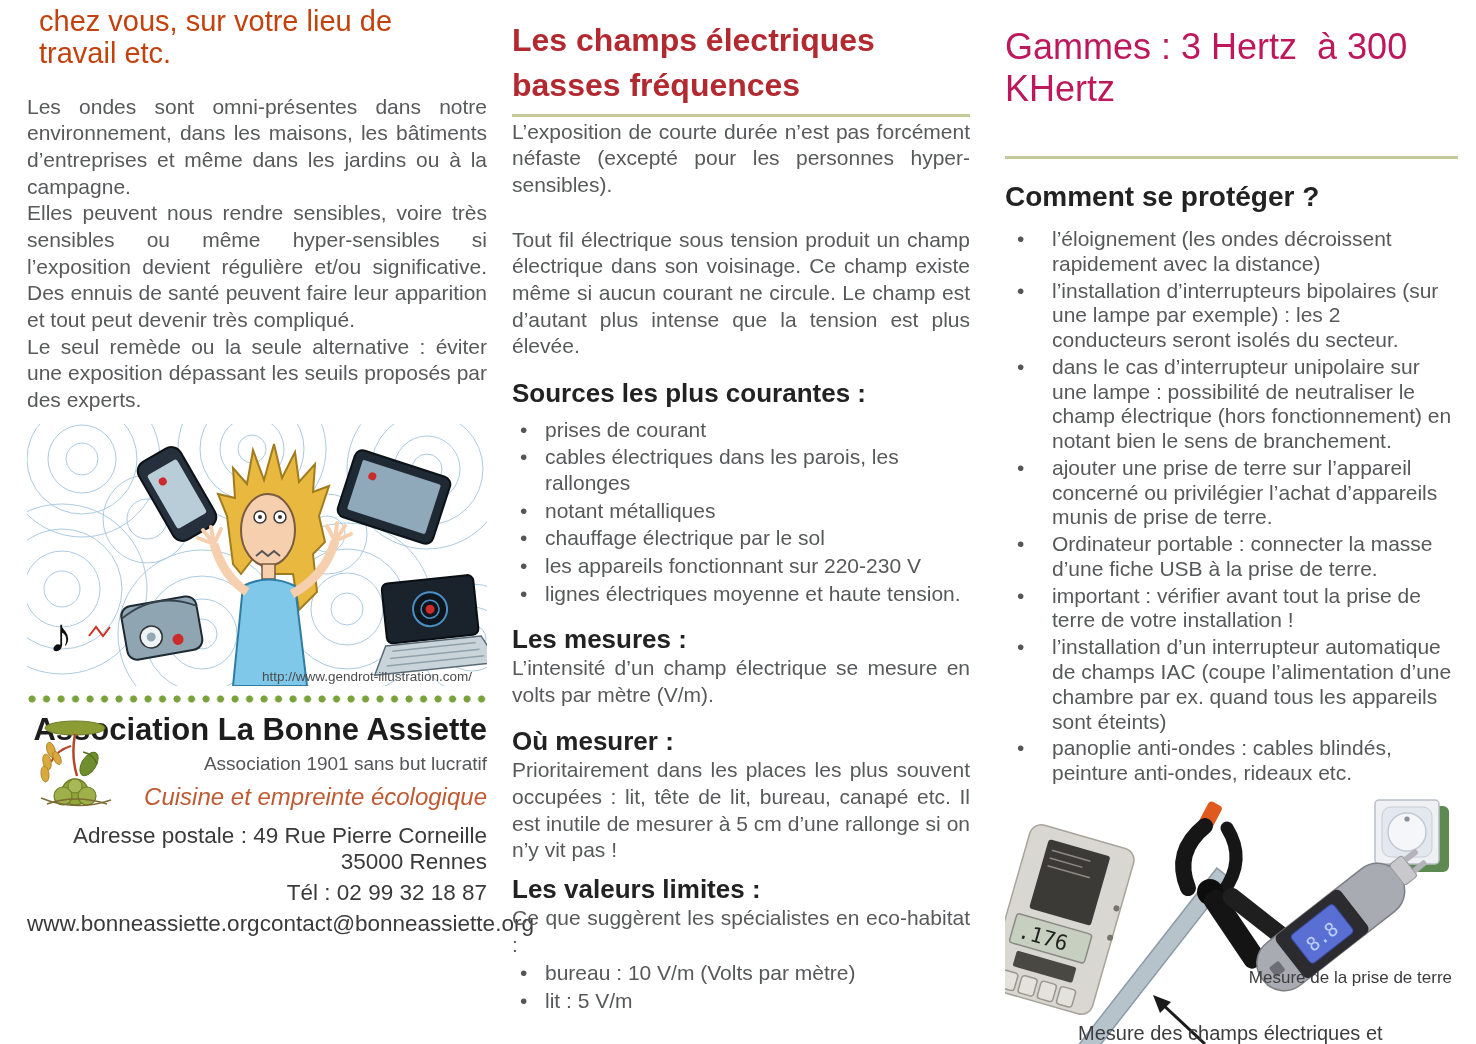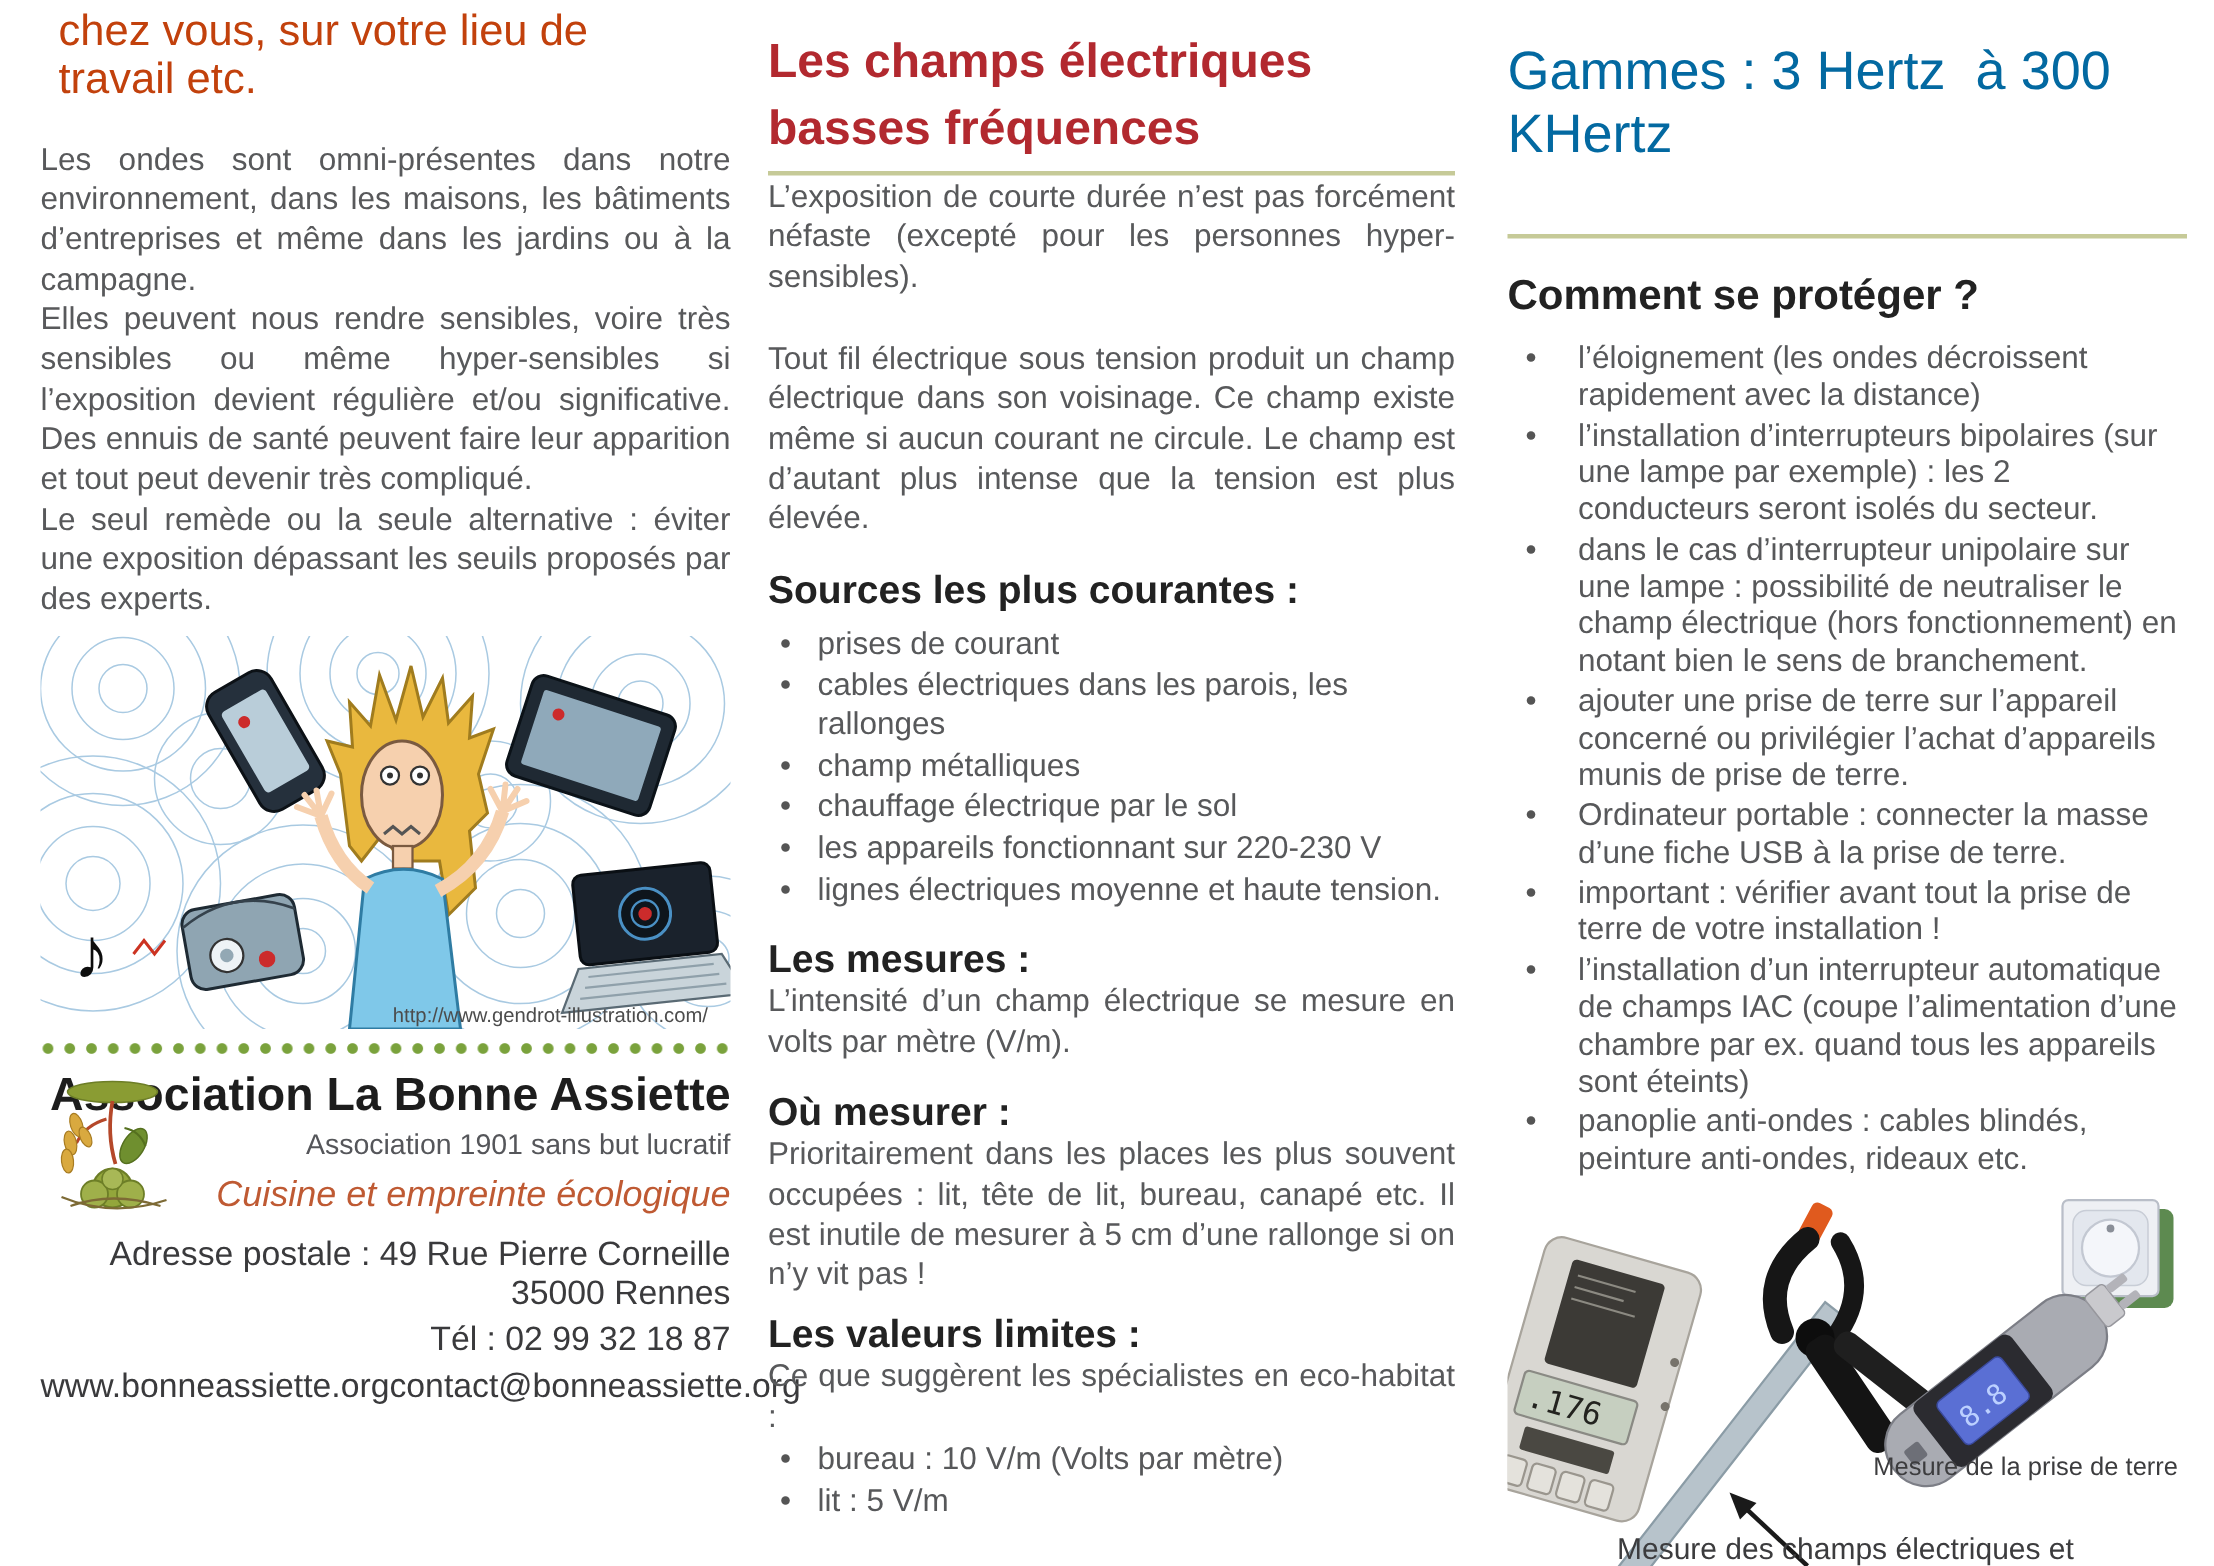--- a/index.html
+++ b/index.html
@@ -64,21 +64,21 @@
   }
   .fields-rule { margin-top:6px; }
   .fields-intro { margin-top:28px; }
   .fields-intro2 { margin-top:2px; }
   .h-sources { margin-top:18px; font-size:26px; }
   .src-list { margin-top:8px !important; }
   .h-mid { margin-top:18px; font-size:26px; }
   .h-small-gap { margin-top:10px; font-size:26px; }
 
   
-  .gammes-title { margin:26px 0 0; font-size:36px; font-weight:normal; color:#0369a1; white-space:pre-wrap; }
+  .gammes-title { margin:26px 0 0; font-size:36px; font-weight:normal; color:#be185d; white-space:pre-wrap; }
   .protec-rule { margin-top:46px; }
   .h-protec { margin-top:22px; font-size:28px; }
   .tips-list { margin-top:14px !important; }
   .devices-wrap { position:relative; margin-top:6px; height:336px; }
   .devices-wrap svg.scene { display:block; }
   .caption-ground { position:absolute; right:6px; top:176px; font-size:17px; color:#3c3c3e; }
   .caption-fields { position:absolute; left:73px; top:228px; width:310px; font-size:20px; color:#3c3c3e; line-height:1.3; }
 </style>
 </head>
 <body>
@@ -238,21 +238,21 @@
   <span>basses fréquences</span></h2>
   <hr class="rule fields-rule">
 
   <p class="body-para fields-intro2">L’exposition de courte durée n’est pas forcément néfaste (excepté pour les personnes hyper-sensibles).</p>
   <p class="body-para fields-intro">Tout fil électrique sous tension produit un champ électrique dans son voisinage. Ce champ existe même si aucun courant ne circule. Le champ est d’autant plus intense que la tension est plus élevée.</p>
 
   <h3 class="section-h h-sources">Sources les plus courantes :</h3>
   <ul class="plain src-list">
     <li>prises de courant</li>
     <li>cables électriques dans les parois, les rallonges</li>
-    <li>champ métalliques</li>
+    <li>notant métalliques</li>
     <li>chauffage électrique par le sol</li>
     <li>les appareils fonctionnant sur 220-230 V</li>
     <li>lignes électriques moyenne et haute tension.</li>
   </ul>
 
   <h3 class="section-h h-mid">Les mesures :</h3>
   <p class="body-para">L’intensité d’un champ électrique se mesure en volts par mètre (V/m).</p>
 
   <h3 class="section-h h-mid">Où mesurer :</h3>
   <p class="body-para">Prioritairement dans les places les plus souvent occupées : lit, tête de lit, bureau, canapé etc. Il est inutile de mesurer à 5 cm d’une rallonge si on n’y vit pas !</p>

